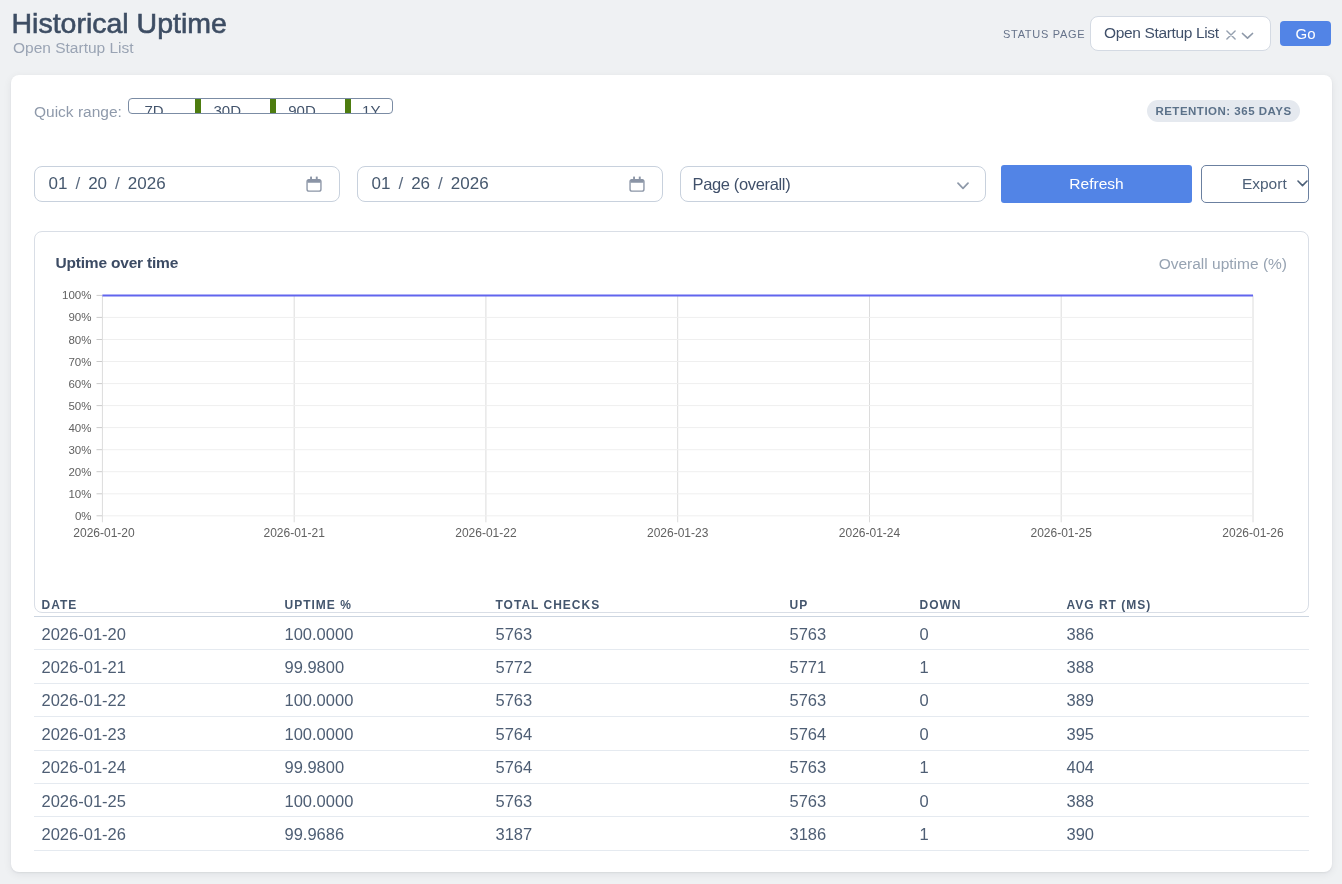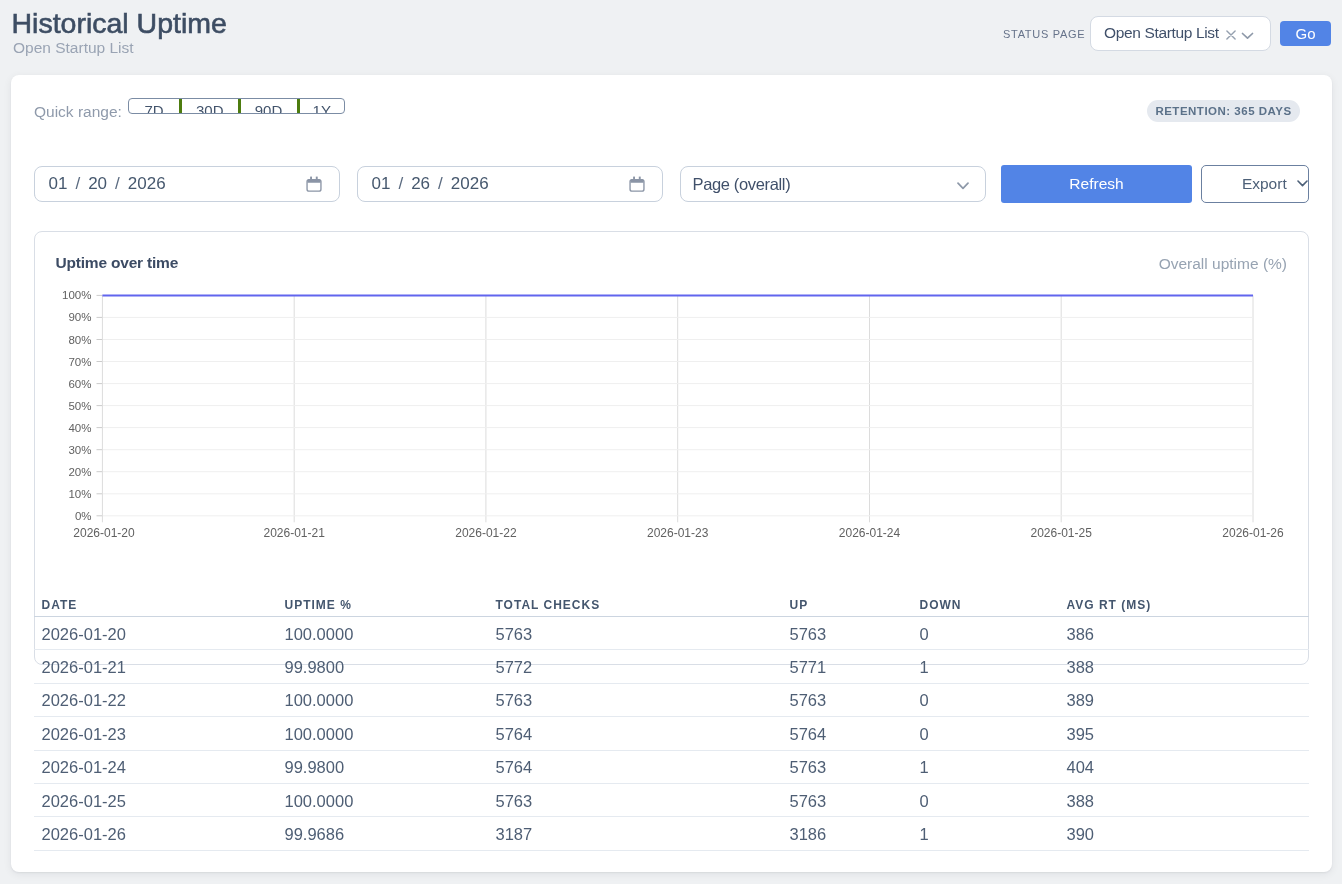--- a/index.html
+++ b/index.html
@@ -20,41 +20,41 @@
   .gobtn { position:absolute; left:1280px; top:21px; width:51px; height:25px; background:#5284e6;
            border-radius:4px; color:#fff; font-size:15px; text-align:center; line-height:25px; }
 
   .card { position:absolute; left:11px; top:75px; width:1321px; height:797px; background:#fff;
           border-radius:8px; box-shadow:0 1px 2px rgba(16,24,40,.06), 0 2px 8px rgba(16,24,40,.07);padding-left:48px; }
 
   .qlabel { position:absolute; left:23px; top:28.5px; font-size:15.5px; color:#8f9aab; line-height:1; }
   .seg { position:absolute; left:117px; top:23px; height:16px; display:flex;
          border:1px solid #7b8ca4; border-radius:4px; overflow:hidden; background:#fff; }
   .seg div { font-size:15px; color:#42536b; text-align:center; line-height:23px; }
-  .seg div + div { border-left:3px solid #4d7c0f; }
+  .seg div + div { border-left:6px solid #4d7c0f;margin-left:16px; }
   .badge { position:absolute; left:1136px; top:24.5px; width:153px; height:22px; background:#e5e9ef;
            border-radius:11px; font-size:11.5px; font-weight:700; letter-spacing:0.5px; color:#5b7189;
            text-align:center; line-height:22px; }
 
   .flabel { position:absolute; top:69px; font-size:11px; letter-spacing:0.7px; color:#5d6b7e;
             font-weight:400; line-height:1;margin-top:44px; }
   .field { position:absolute; top:90.5px; height:36.5px; background:#fff;
            border:1px solid #c8d1dd; border-radius:8px; }
   .dtext { position:absolute; left:13.5px; top:8.5px; font-size:17px; color:#46586e; line-height:1.1; white-space:nowrap; }
   .dtext .sl { margin:0 8px; color:#5b6b80; }
   .calico { position:absolute; right:17px; top:9.5px; }
   .seltxt { position:absolute; left:11.5px; top:8.5px; font-size:16.5px; letter-spacing:-0.35px; color:#40506a; line-height:1.1; }
   .chev { position:absolute; right:18px; top:15px; }
   .refresh { position:absolute; left:990px; top:90px; width:191px; height:38px; background:#5284e6;
              border-radius:3px; color:#fff; font-size:15.5px; text-align:center; line-height:38px; }
   .export { position:absolute; left:1190px; top:90px; width:108px; height:38px; background:#fff;
             border:1px solid #6b80a0; border-radius:5px; font-size:15.5px; color:#4d6078;
             text-align:right; line-height:36px; }
 
-  .chartcard { position:absolute; left:23px; top:156px; width:1275px; height:434px;
+  .chartcard { position:absolute; left:23px; top:156px; width:1275px; height:382px;
                border:1px solid #d9dee6; border-radius:8px; background:#fff; }
   .ctitle { position:absolute; left:20.5px; top:23px; font-size:15.5px; letter-spacing:-0.2px; font-weight:700; color:#3c4b64; line-height:1; }
   .clabel { position:absolute; right:21px; top:24px; font-size:15.5px; color:#97a3b2; line-height:1; }
 
   table.data { position:absolute; left:23px; top:516px; width:1275px; border-collapse:collapse;
                table-layout:fixed; }
   table.data th { font-size:12px; letter-spacing:1px; color:#44566e; text-align:left;
                   padding:2px 0 0 7.5px; height:25.5px; border-bottom:1px solid #ccd5e0;
                   font-weight:700; vertical-align:middle; }
   table.data td { font-size:16.5px; color:#4e5e74; padding:2px 0 0 7.5px; height:33.4px;

